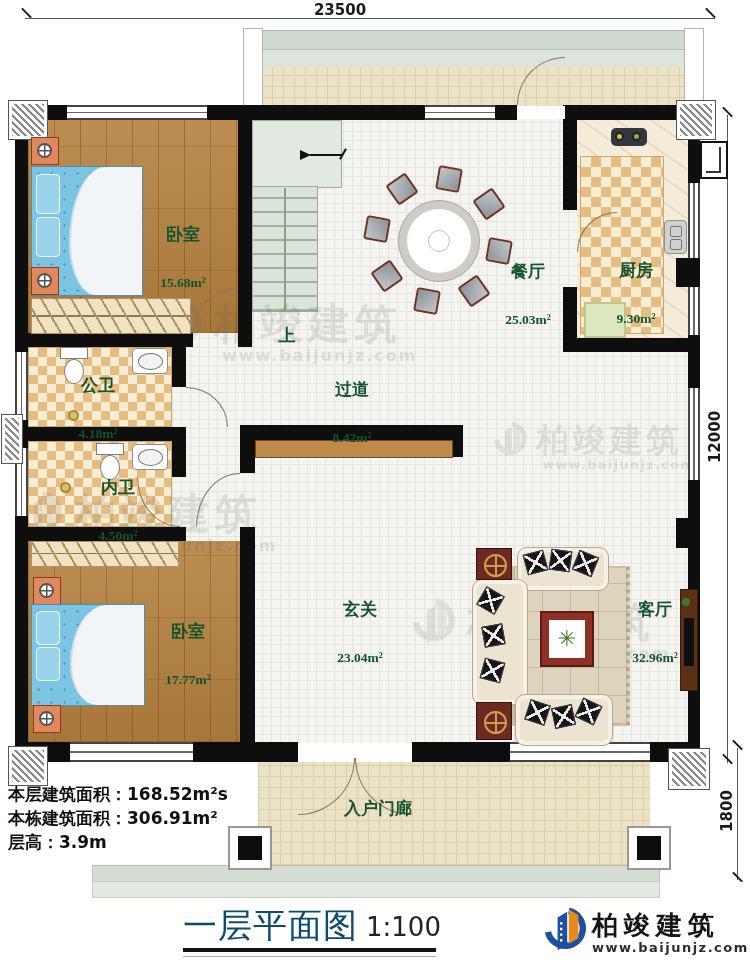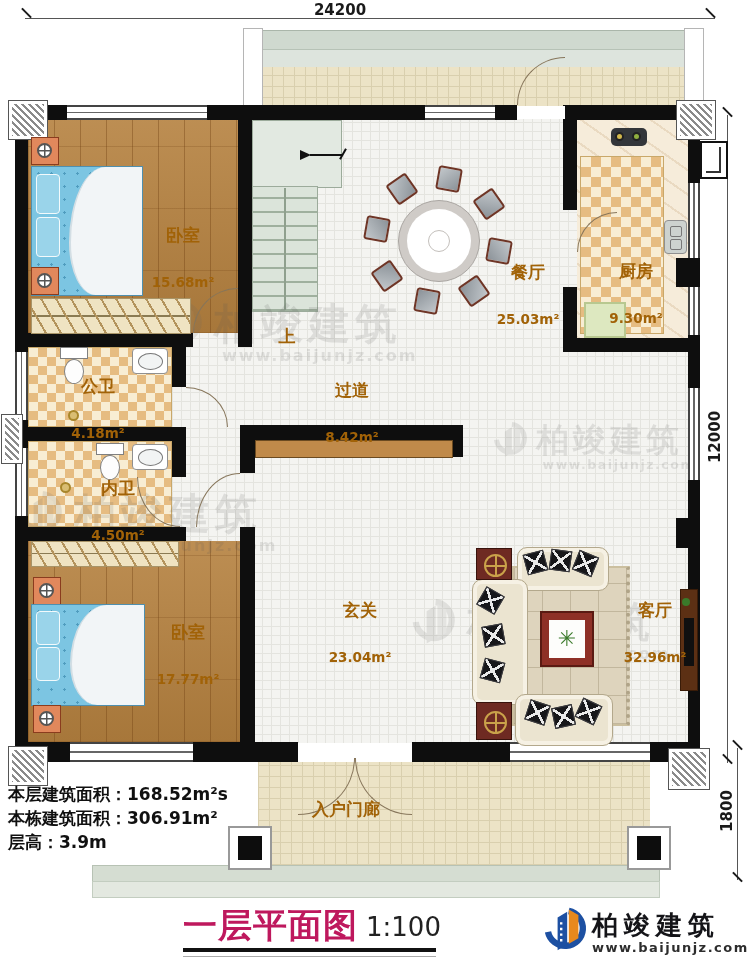--- a/index.html
+++ b/index.html
@@ -22,21 +22,21 @@
   .checker{position:absolute;background-image:repeating-conic-gradient(#e6bc81 0% 25%,#f8edd3 0% 50%);
            background-size:20px 20px;border:1px solid #c9a86a;box-sizing:border-box;}
   .marble{position:absolute;background-color:#f6ecda;
           background-image:repeating-linear-gradient(35deg,rgba(205,175,135,.30) 0 2px,transparent 2px 20px);}
   .ttile{position:absolute;background-color:#ece3c6;
          background-image:repeating-linear-gradient(90deg,#d9cfae 0 1px,transparent 1px 11px),
                           repeating-linear-gradient(0deg,#d9cfae 0 1px,transparent 1px 11px);}
   .stair{position:absolute;background-color:#dbe4da;border:1px solid #9cab9b;box-sizing:border-box;}
   .treads{background-image:repeating-linear-gradient(0deg,#9fb09e 0 2px,transparent 2px 14px);}
   .arc{position:absolute;box-sizing:border-box;}
-  .label{position:absolute;text-align:center;font-weight:bold;color:#a16207;}
+  .label{position:absolute;text-align:center;font-weight:bold;color:#14532d;font-family:Liberation Serif, serif;}
   .label .nm{display:block;font-size:17px;line-height:20px;}
   .label .ar{display:block;font-size:13.5px;line-height:15px;margin-top:30px;}
   .hatchbox{position:absolute;background:repeating-linear-gradient(45deg,#fff 0 3px,#8a8a8a 3px 5px);
             border:1px solid #555;box-shadow:inset 0 0 0 3px #fff;box-sizing:border-box;}
   .sofa{position:absolute;background:#ebe4d0;border:1px solid #b3a88c;border-radius:10px;
         box-shadow:inset 0 0 0 4px #f6f1e4;}
   .pillow{position:absolute;width:19px;height:19px;background-color:#17171a;border:1px solid #3c3c40;
           background-image:linear-gradient(45deg,transparent 45%,#e9e9e9 45% 55%,transparent 55%),
                            linear-gradient(-45deg,transparent 45%,#e9e9e9 45% 55%,transparent 55%);}
   .redtab{position:absolute;background:#6e2a22;border:1px solid #38120c;}
@@ -68,37 +68,37 @@
   .dim-line-v{position:absolute;border-left:1px solid #555;}
   .tick{position:absolute;width:13px;height:2px;background:#1a1a1a;transform:rotate(45deg);}
   .dimlab{position:absolute;font-weight:bold;font-size:15px;color:#1a1a1a;}
   .wm{position:absolute;opacity:.14;pointer-events:none;transform-origin:left top;}
   .wm .row{display:flex;align-items:center;gap:8px;}
   .wm .t{font-size:42px;font-weight:bold;color:#555;letter-spacing:5px;white-space:nowrap;}
   .wm .u{font-size:16px;font-weight:bold;color:#555;letter-spacing:2px;margin:-6px 0 0 70px;white-space:nowrap;}
   .chair{position:absolute;width:24px;height:24px;background:linear-gradient(135deg,#c2c7cb,#8b9298);
          border:2px solid #6e3526;border-radius:3px;box-sizing:border-box;}
   .info-line{font-size:17px;font-weight:bold;color:#101010;line-height:24px;white-space:nowrap;}
-  .ftitle{position:absolute;font-size:34px;font-weight:bold;color:#be185d;letter-spacing:1px;}
+  .ftitle{position:absolute;font-size:34px;font-weight:normal;color:#0c4a6e;letter-spacing:1px;}
   .fscale{position:absolute;font-size:26px;color:#222;}
   .brandname{position:absolute;font-size:26px;font-weight:bold;color:#141418;letter-spacing:6px;}
   .brandurl{position:absolute;font-size:13px;font-weight:bold;color:#2d2d2d;letter-spacing:1.5px;}
   .greenboard{position:absolute;background:#dde8c0;border:2px solid #b8c890;box-sizing:border-box;}
   .stove{position:absolute;background:#33363a;border-radius:5px;}
   .burner{position:absolute;width:9px;height:9px;border-radius:50%;border:2px solid #222;box-sizing:border-box;}
 </style>
 </head>
 <body>
 
 <div id="canvas">
 
   <div class="dim-line-h" style="left:25px;top:18px;width:690px;"></div>
   <div class="tick" style="left:20px;top:12px;"></div>
   <div class="tick" style="left:704px;top:12px;"></div>
-  <div class="dimlab" style="left:300px;top:1px;width:80px;text-align:center;">24200</div>
+  <div class="dimlab" style="left:300px;top:1px;width:80px;text-align:center;">23500</div>
 
   <div class="dim-line-v" style="left:727px;top:115px;height:648px;"></div>
   <div class="tick" style="left:721px;top:111px;"></div>
   <div class="tick" style="left:721px;top:758px;"></div>
   <div class="dimlab" style="left:685px;top:428px;width:60px;text-align:center;transform:rotate(-90deg);">12000</div>
   <div class="dim-line-v" style="left:737px;top:748px;height:132px;"></div>
   <div class="tick" style="left:731px;top:744px;"></div>
   <div class="tick" style="left:731px;top:876px;"></div>
   <div class="dimlab" style="left:697px;top:802px;width:60px;text-align:center;transform:rotate(-90deg);">1800</div>
 
@@ -366,21 +366,21 @@
       <span class="ar">17.77m²</span>
   </div>
   <div class="label" style="left:310px;top:600px;width:100px;">
     <span class="nm">玄关</span>
       <span class="ar">23.04m²</span>
   </div>
   <div class="label" style="left:605px;top:600px;width:100px;">
     <span class="nm">客厅</span>
       <span class="ar">32.96m²</span>
   </div>
-  <div class="label" style="left:296px;top:799px;width:100px;">
+  <div class="label" style="left:328px;top:799px;width:100px;">
     <span class="nm">入户门廊</span>
   </div>
 
   <div class="abs" style="left:8px;top:782px;">
     <div class="info-line">本层建筑面积：168.52m²s</div>
     <div class="info-line">本栋建筑面积：306.91m²</div>
     <div class="info-line">层高：3.9m</div>
   </div>
 
   <div class="ftitle" style="left:183px;top:903px;">一层平面图</div>

